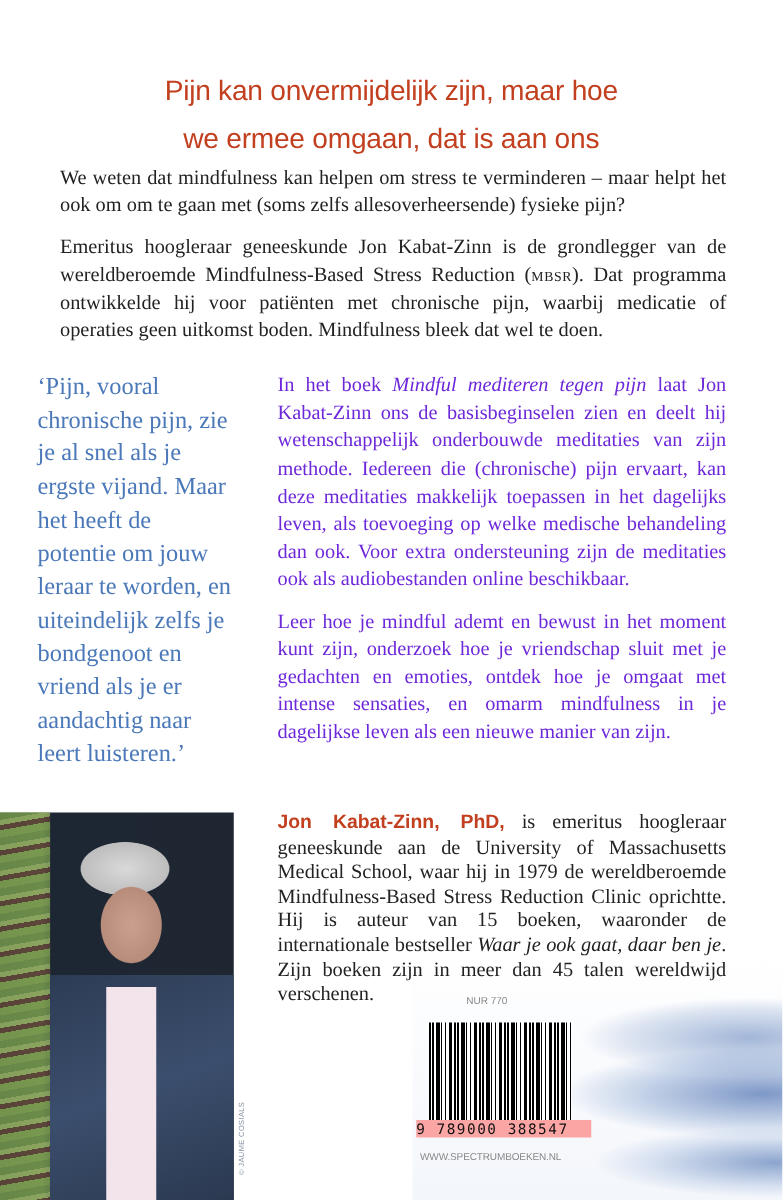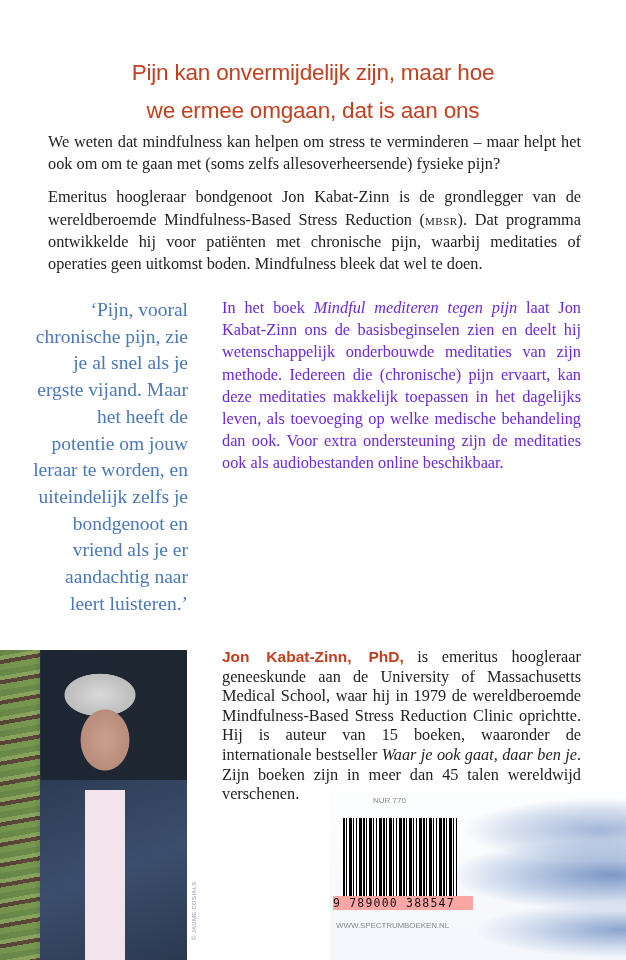--- a/index.html
+++ b/index.html
@@ -17,21 +17,21 @@
     position: absolute; left: 48px; top: 131px; width: 533px;
     font-size: 16.3px; line-height: 22.2px; color: #222;
     text-align: justify;
   }
   .intro p { margin-bottom: 11px; }
 
   .mbsr { font-variant: small-caps; text-transform: lowercase; letter-spacing: 0.5px; }
 
   .quote {
     position: absolute; left: 30px; top: 297px; width: 158px;
-    text-align: right; color: #4a78b8;
+    text-align: left; color: #4a78b8;
     font-size: 19.5px; line-height: 26.7px;
   }
 
   .body-right {
     position: absolute; left: 222px; top: 297px; width: 359px;
     font-size: 16.3px; line-height: 22.2px; color: #6d28d9;
     text-align: justify;
   }
   .body-right p { margin-bottom: 11px; }
 
@@ -103,27 +103,28 @@
 </head>
 <body>
 
 <div class="headline">
   <div>Pijn kan onvermijdelijk zijn, maar hoe</div>
   <div>we ermee omgaan, dat is aan ons</div>
 </div>
 
 <div class="intro">
   <p>We weten dat mindfulness kan helpen om stress te verminderen – maar helpt het ook om om te gaan met (soms zelfs allesoverheersende) fysieke pijn?</p>
-  <p><span>Emeritus hoogleraar bondgenoot Jon Kabat-Zinn is de grondlegger van de wereldberoemde Mindfulness-Based Stress Reduction (</span><span class="mbsr">MBSR</span><span>). Dat programma ontwikkelde hij voor patiënten met chronische pijn, waarbij meditaties of operaties geen uitkomst boden. Mindfulness bleek dat wel te doen.</span></p>
+  <p><span>Emeritus hoogleraar geneeskunde Jon Kabat-Zinn is de grondlegger van de wereldberoemde Mindfulness-Based Stress Reduction (</span><span class="mbsr">MBSR</span><span>). Dat programma ontwikkelde hij voor patiënten met chronische pijn, waarbij medicatie of operaties geen uitkomst boden. Mindfulness bleek dat wel te doen.</span></p>
 </div>
 
 <div class="quote">‘Pijn, vooral chronische pijn, zie je al snel als je ergste vijand. Maar het heeft de potentie om jouw leraar te worden, en uiteindelijk zelfs je bondgenoot en vriend als je er aandachtig naar leert luisteren.’</div>
 
 <div class="body-right">
   <p><span>In het boek </span><em>Mindful mediteren tegen pijn</em><span> laat Jon Kabat-Zinn ons de basisbeginselen zien en deelt hij wetenschappelijk onderbouwde meditaties van zijn methode. Iedereen die (chronische) pijn ervaart, kan deze meditaties makkelijk toepassen in het dagelijks leven, als toevoeging op welke medische behandeling dan ook. Voor extra ondersteuning zijn de meditaties ook als audiobestanden online beschikbaar.</span></p>
+  <p>Leer hoe je mindful ademt en bewust in het moment kunt zijn, onderzoek hoe je vriendschap sluit met je gedachten en emoties, ontdek hoe je omgaat met intense sensaties, en omarm mindfulness in je dagelijkse leven als een nieuwe manier van zijn.</p>
 </div>
 
 <div class="photo">
   <div class="photo-leaves"></div>
 </div>
 <div class="photo-credit">© JAUME COSIALS</div>
 
 <div class="mountains"></div>
 
 <div class="bio">

